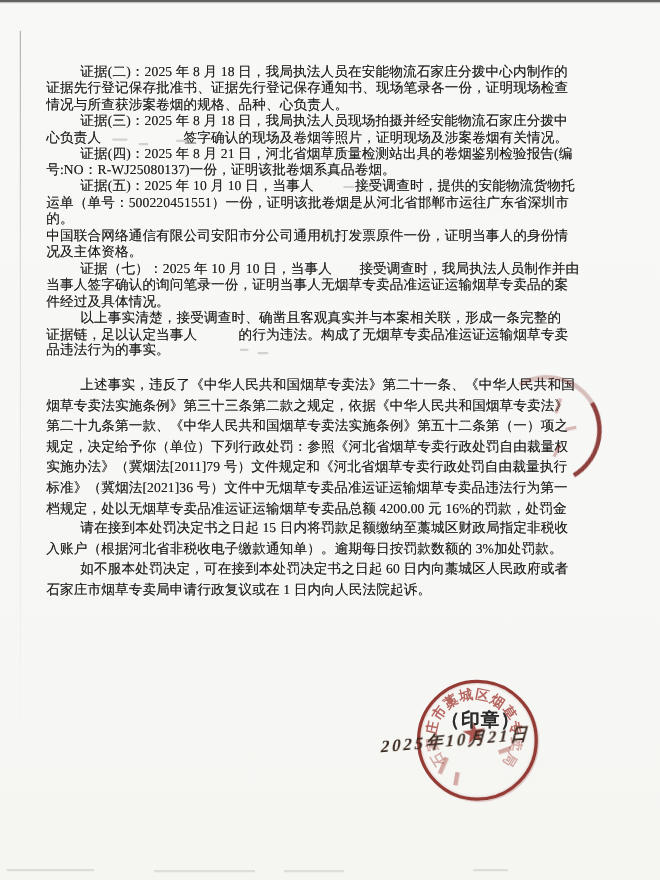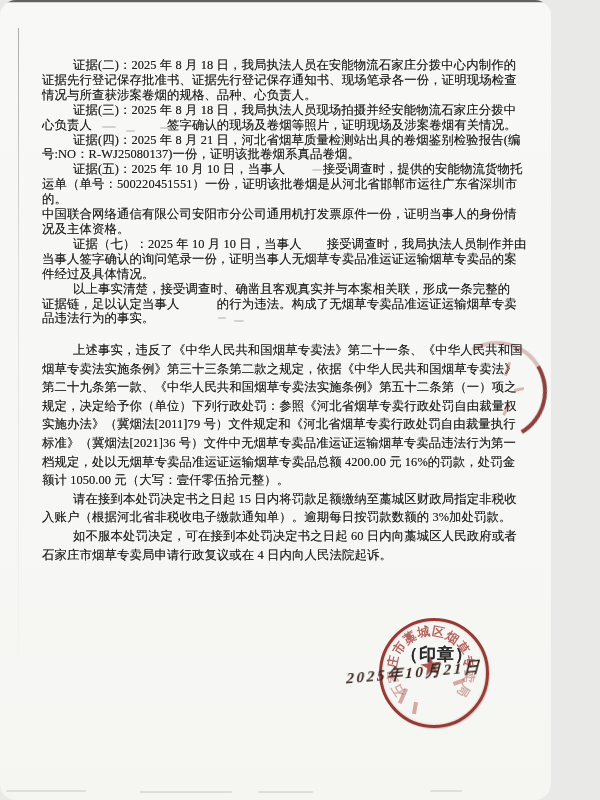--- a/index.html
+++ b/index.html
@@ -1,16 +1,16 @@
 <!DOCTYPE html>
 <html><head>
 <meta charset="utf-8">
 <style>
   html,body{margin:0;padding:0;background:#e9e9e7;}
-  .page{position:relative;width:551px;height:800px;background:linear-gradient(180deg,#f8f8f6 0%,#f7f7f5 60%,#f5f5f2 100%);overflow:hidden;font-family:"Liberation Serif","DejaVu Serif",serif;border-radius:16px;}
+  .page{position:relative;width:600px;height:800px;background:linear-gradient(180deg,#f8f8f6 0%,#f7f7f5 60%,#f5f5f2 100%);overflow:hidden;font-family:"Liberation Serif","DejaVu Serif",serif;}
   
   .edge-top{position:absolute;left:0;top:0;width:600px;height:2px;background:#474747;opacity:.85;}
   .edge-top2{position:absolute;left:0;top:2px;width:600px;height:1px;background:#9a9a9a;opacity:.35;}
   .edge-left{position:absolute;left:18px;top:28px;width:1px;height:665px;background:linear-gradient(180deg,rgba(110,110,110,.55),rgba(150,150,150,.28) 35%,rgba(170,170,170,.15) 70%,rgba(170,170,170,0));}
   .dash-bottom{position:absolute;height:2px;background:#c9c9c7;opacity:.55;border-radius:1px;}
   
   .tblock{position:absolute;left:42px;width:500px;color:#1f1f1f;font-size:12.4px;letter-spacing:.1px;text-shadow:0 0 .6px rgba(35,35,35,.6);}
   .blockA{top:58px;line-height:14.9px;}
   .blockB{top:341px;line-height:18.6px;}
   .ln{white-space:pre;}
@@ -65,25 +65,24 @@
   </div>
 
   <div class="tblock blockB">
     <div class="ln ind">上述事实，违反了《中华人民共和国烟草专卖法》第二十一条、《中华人民共和国</div>
     <div class="ln">烟草专卖法实施条例》第三十三条第二款之规定，依据《中华人民共和国烟草专卖法》</div>
     <div class="ln">第二十九条第一款、《中华人民共和国烟草专卖法实施条例》第五十二条第（一）项之</div>
     <div class="ln">规定，决定给予你（单位）下列行政处罚：参照《河北省烟草专卖行政处罚自由裁量权</div>
     <div class="ln">实施办法》（冀烟法[2011]79 号）文件规定和《河北省烟草专卖行政处罚自由裁量执行</div>
     <div class="ln">标准》（冀烟法[2021]36 号）文件中无烟草专卖品准运证运输烟草专卖品违法行为第一</div>
     <div class="ln">档规定，处以无烟草专卖品准运证运输烟草专卖品总额 4200.00 元 16%的罚款，处罚金</div>
-    <div class="ln">额计 1050.00 元（大写：壹仟零伍拾元整）。</div>
     <div class="ln ind">请在接到本处罚决定书之日起 15 日内将罚款足额缴纳至藁城区财政局指定非税收</div>
     <div class="ln">入账户（根据河北省非税收电子缴款通知单）。逾期每日按罚款数额的 3%加处罚款。</div>
     <div class="ln ind">如不服本处罚决定，可在接到本处罚决定书之日起 60 日内向藁城区人民政府或者</div>
-    <div class="ln">石家庄市烟草专卖局申请行政复议或在 4 日内向人民法院起诉。</div>
+    <div class="ln">石家庄市烟草专卖局申请行政复议或在 1 日内向人民法院起诉。</div>
   </div>
 
   <div class="smudge" style="left:102px;top:126px;width:14px;"></div>
   <div class="smudge" style="left:126px;top:130px;width:9px;"></div>
   <div class="smudge" style="left:160px;top:127px;width:12px;"></div>
   <div class="smudge" style="left:312px;top:169px;width:10px;"></div>
   <div class="smudge" style="left:330px;top:172px;width:7px;"></div>
   <div class="smudge" style="left:296px;top:210px;width:7px;"></div>
   <div class="smudge" style="left:308px;top:213px;width:5px;"></div>
   <div class="smudge" style="left:312px;top:257px;width:12px;"></div>

